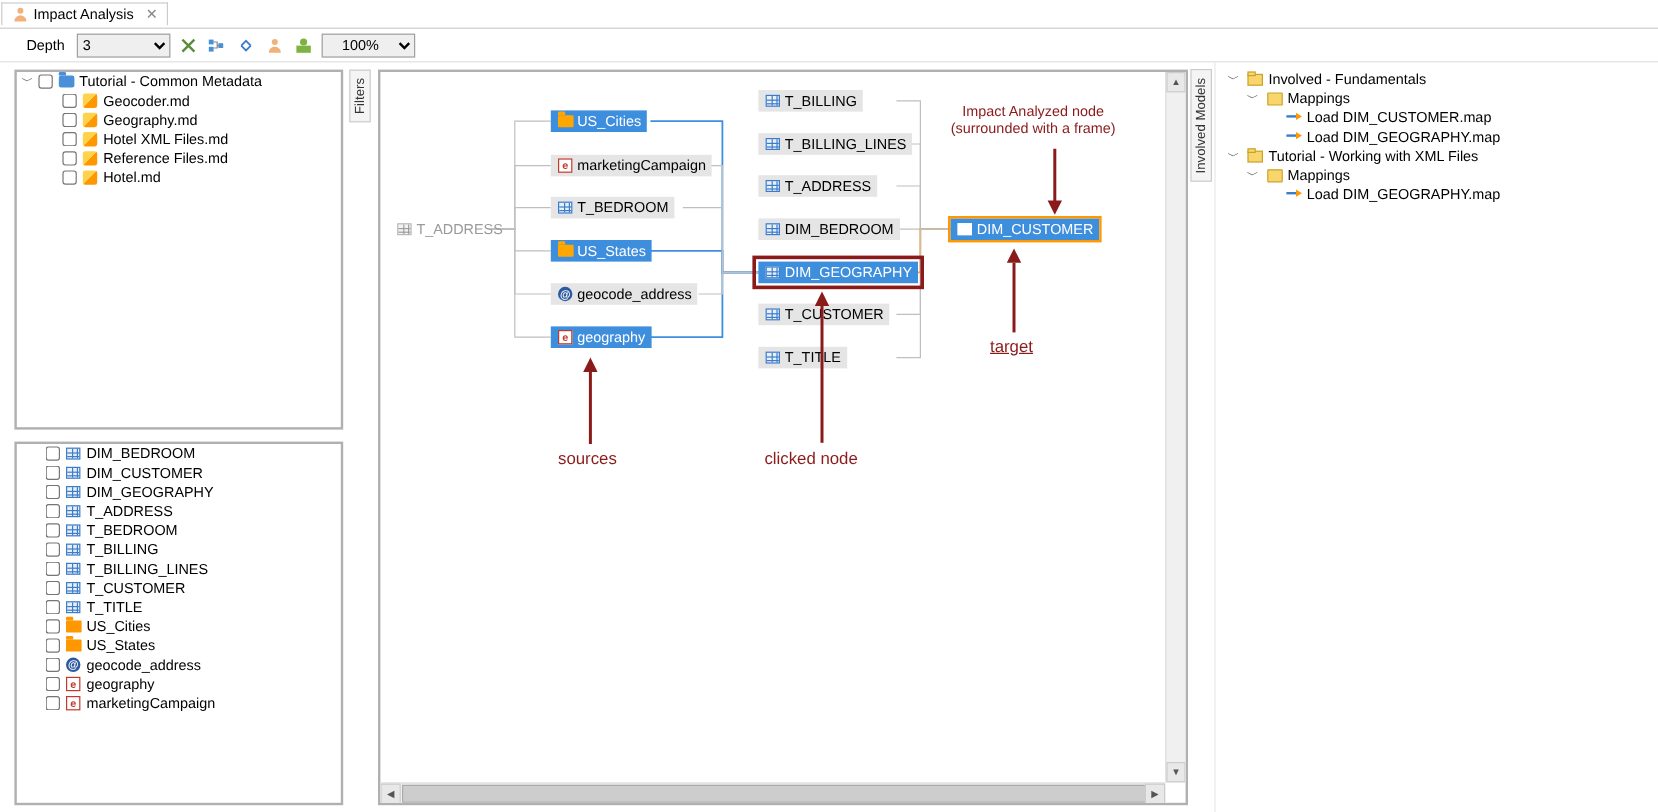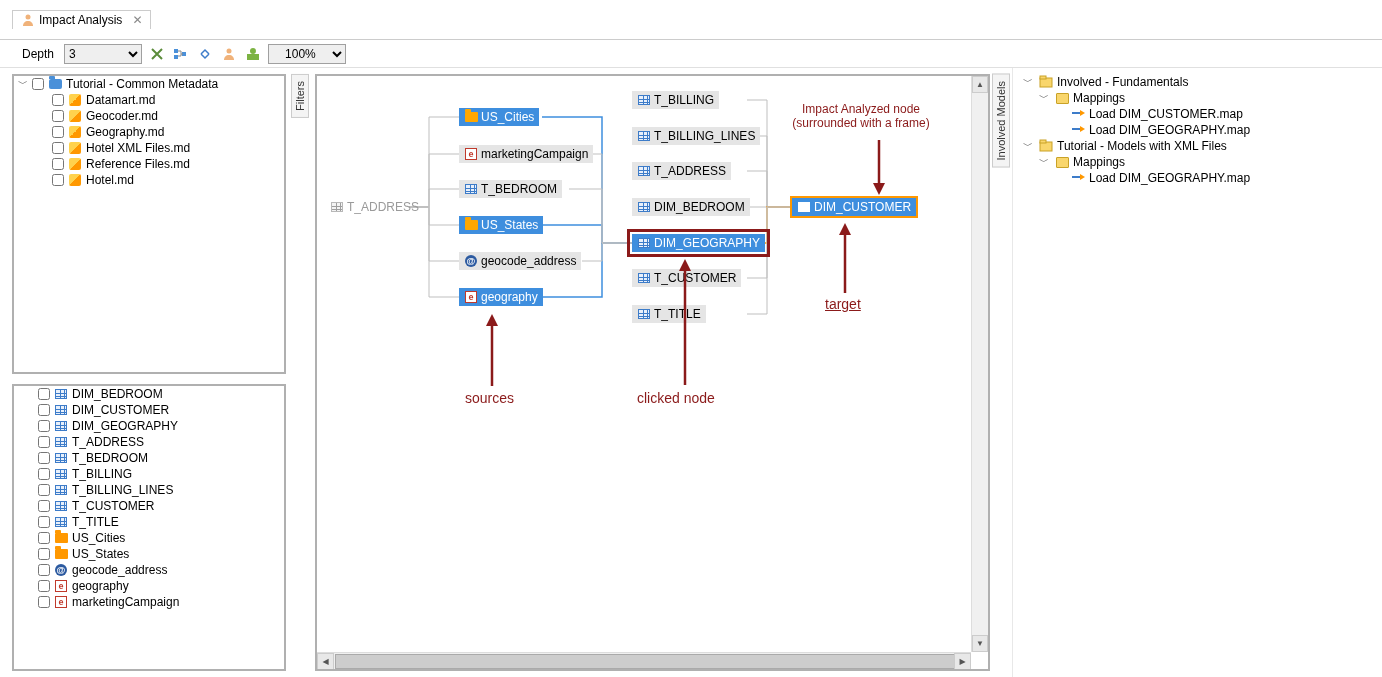--- a/index.html
+++ b/index.html
@@ -1,18 +1,18 @@
 <!DOCTYPE html>
 <html><head>
 <meta charset="utf-8">
 <style>
 * { box-sizing: border-box; margin: 0; padding: 0; font-family: "Segoe UI", Tahoma, sans-serif; font-size: 12px; }
 html, body { width: 1382px; height: 677px; background: #fff; overflow: hidden; }
 .root { display: flex; flex-direction: column; width: 100%; height: 100%; }
-.tabbar { display: flex; align-items: center; height: 40px; border-bottom: 1px solid #ccc; padding-left: 12px; text-align: center; }
+.tabbar { display: flex; align-items: center; height: 24px; border-bottom: 1px solid #ccc; padding-left: 1px; text-align: center; }
 .tab { display: flex; align-items: center; gap: 4px; padding: 2px 8px; border: 1px solid #ccc; border-bottom: none; background: #fff; }
 .toolbar { display: flex; align-items: center; gap: 6px; height: 28px; padding: 2px 6px; border-bottom: 1px solid #e0e0e0; }
 .toolbar .lbl { padding: 0 4px 0 16px; }
 .toolbar select { height: 20px; font-size: 12px; border: 1px solid #a0a0a0; }
 .toolbar .tool { width: 18px; height: 18px; display: flex; align-items: center; justify-content: center; cursor: pointer; }
 .main { display: flex; flex: 1; min-height: 0; }
 .left { width: 290px; display: flex; flex-direction: column; gap: 10px; padding: 6px 4px 6px 12px; }
 .panel { border: 2px solid #b0b0b0; background: #fff; overflow: auto; }
 .panel.top { height: 300px; }
 .panel.bottom { flex: 1; }
@@ -138,27 +138,20 @@
               <span class="ico-folder"></span>
             </span>
           <span>Tutorial - Common Metadata</span>
         </div>
         <div id="leftTreeItems">
             <div class="tree-row indent2">
               <input type="checkbox" class="chk" style="">
               <span class="icon">
                 <span class="ico-md"></span>
               </span>
-              <span>Datamart.md</span>
-            </div>
-            <div class="tree-row indent2">
-              <input type="checkbox" class="chk" style="">
-              <span class="icon">
-                <span class="ico-md"></span>
-              </span>
               <span>Geocoder.md</span>
             </div>
             <div class="tree-row indent2">
               <input type="checkbox" class="chk" style="">
               <span class="icon">
                 <span class="ico-md"></span>
               </span>
               <span>Geography.md</span>
             </div>
             <div class="tree-row indent2">
@@ -491,21 +484,21 @@
             <span>Load DIM_GEOGRAPHY.map</span>
           </div>
           <div class="r-row">
             <span class="r-chev">﹀</span>
             <span class="icon">
               <svg width="14" height="14">
                 <rect x="1" y="3" width="12" height="9" fill="#f9d66c" stroke="#c9a227"></rect>
                 <rect x="1" y="1" width="6" height="3" fill="#f9d66c" stroke="#c9a227"></rect>
               </svg>
             </span>
-            <span>Tutorial - Models with XML Files</span>
+            <span>Tutorial - Working with XML Files</span>
           </div>
           <div class="r-row r-ind1">
             <span class="r-chev">﹀</span>
             <span class="icon">
               <span class="ico-folderTree"></span>
             </span>
             <span>Mappings</span>
           </div>
           <div class="r-row r-ind3">
             <span class="icon">

